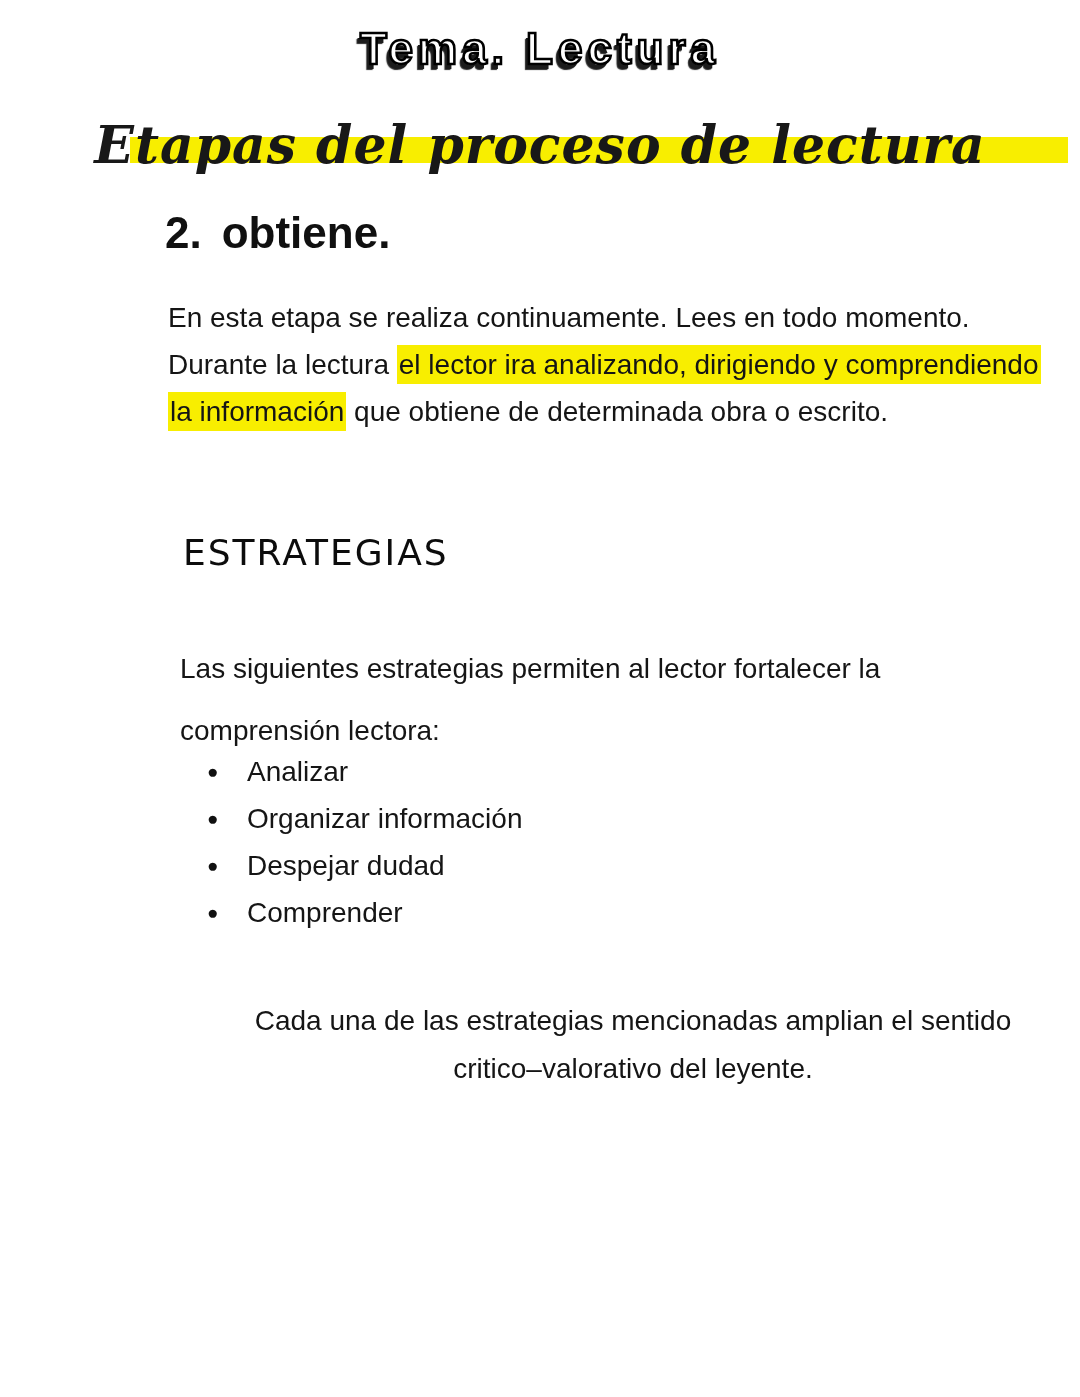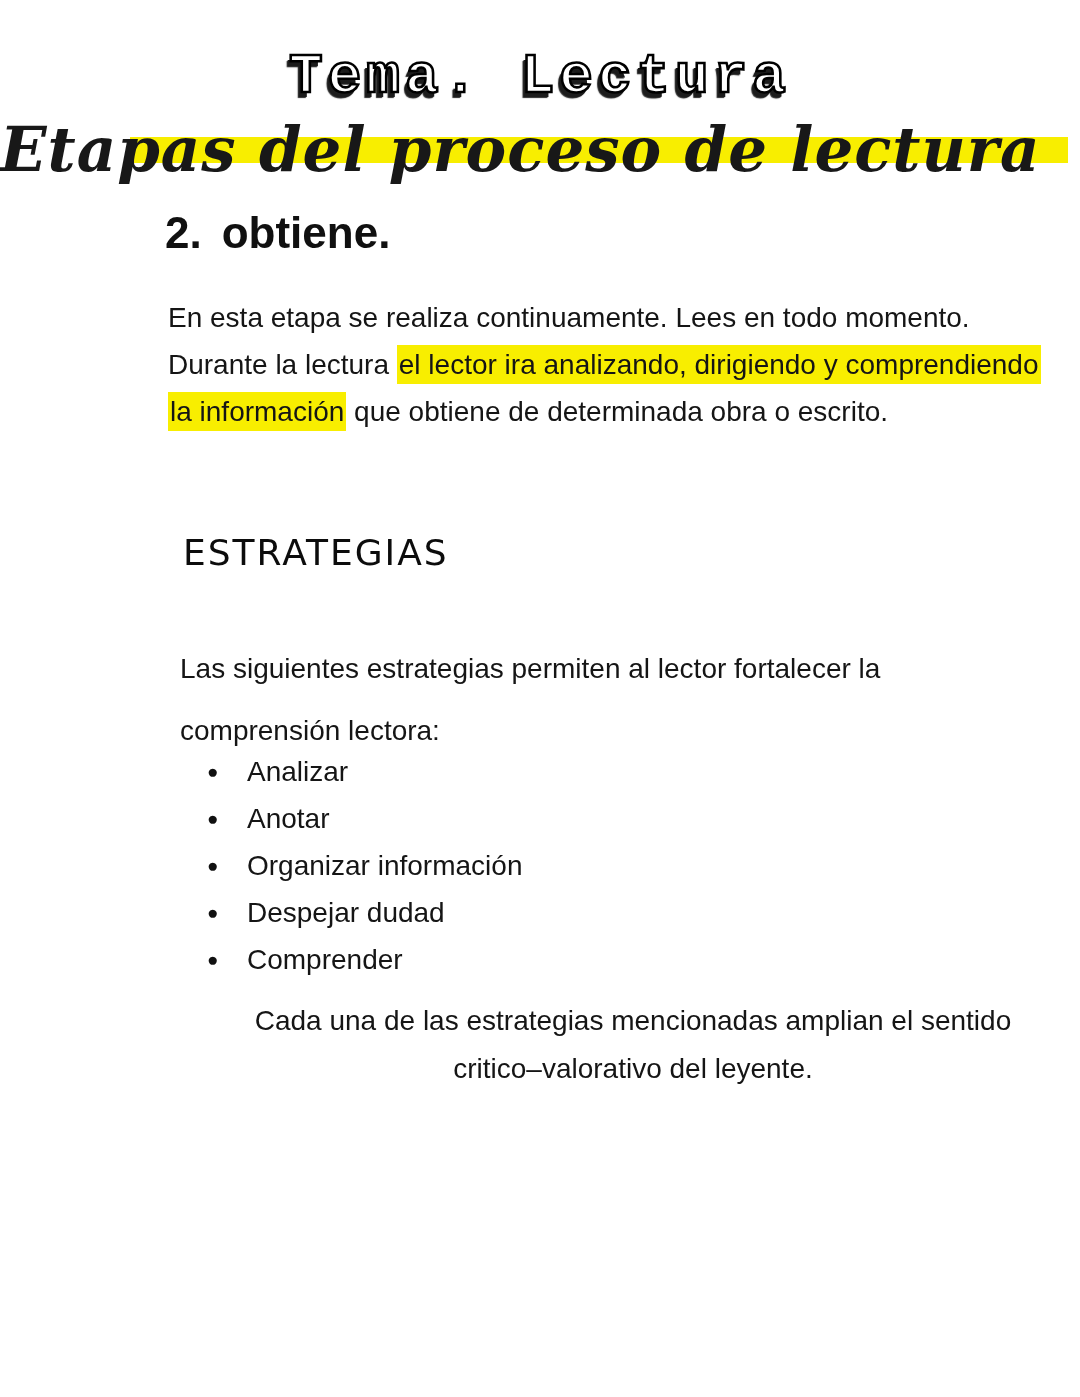--- a/index.html
+++ b/index.html
@@ -14,44 +14,44 @@
     background:var(--background, #ffffff);
     overflow:hidden;
     color:var(--text, #141414);
   }
 
   
   .title {
     position:absolute;
     top:24px; left:0; width:100%;
     text-align:center;
-    font-family:Liberation Mono, monospace;
+    font-family:Liberation Sans, sans-serif;
     font-weight:bold;
-    font-size:56px;
+    font-size:44px;
     letter-spacing:5px;
     color:var(--title_fill, #ffffff);
     -webkit-text-stroke:2.6px var(--title_outline, #000000);
     text-shadow:-3px 5px 0 #1c1c1c, -4px 6px 1px #2a2a2a;
-    margin-top:21px;
   }
 
   
   .subtitle-bar {
     position:absolute;
     top:137px; left:130px;
     width:938px; height:26px;
     background:var(--highlight, #f8ee00);
   }
   .subtitle {
     position:absolute;
     top:114px; left:0; width:100%;
+    text-align:center;
     font-family:"DejaVu Serif", serif;
     font-style:italic;
     font-weight:bold;
-    font-size:61px;
+    font-size:52px;
     letter-spacing:1px;
     color:#181818;
   }
 
   .section-heading {
     position:absolute;
     top:208px; left:165px;
     font-size:44px;
     font-weight:bold;
     color:#101010;
@@ -133,21 +133,20 @@
   </h3>
 
   <p class="para body-para"><span>En esta etapa se realiza continuamente. Lees en todo momento. Durante la lectura </span><span class="hl">el lector ira analizando, dirigiendo y comprendiendo la información</span><span> que obtiene de determinada obra o escrito.</span></p>
 
   <h3 class="strategies-heading">ESTRATEGIAS</h3>
 
   <p class="para intro">Las siguientes estrategias permiten al lector fortalecer la comprensión lectora:</p>
 
   <ul class="strategy-list">
     <li><span class="bullet">●</span><span>Analizar</span></li>
-    <li><span class="bullet">●</span><span>Anotar</span></li>
     <li><span class="bullet">●</span><span>Organizar información</span></li>
     <li><span class="bullet">●</span><span>Despejar dudad</span></li>
     <li><span class="bullet">●</span><span>Comprender</span></li>
   </ul>
 
   <p class="para closing">Cada una de las estrategias mencionadas amplian el sentido critico–valorativo del leyente.</p>
 
 </div>
 
 </body></html>

